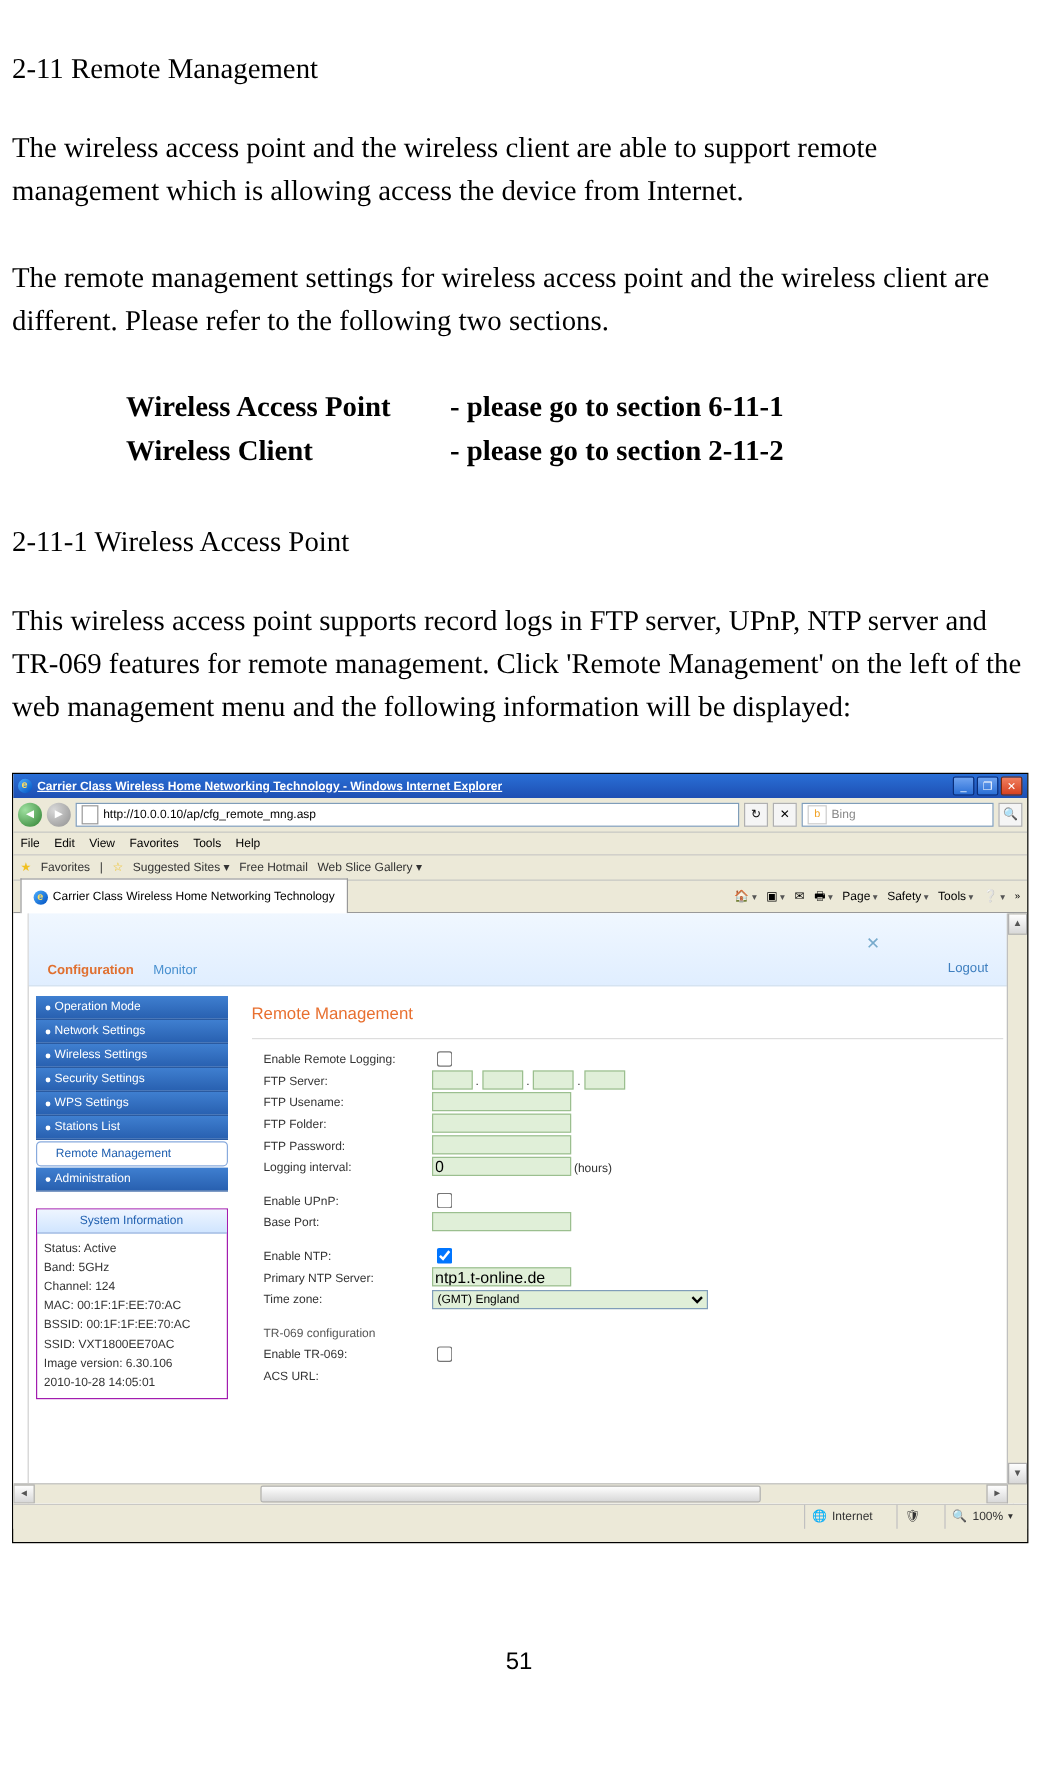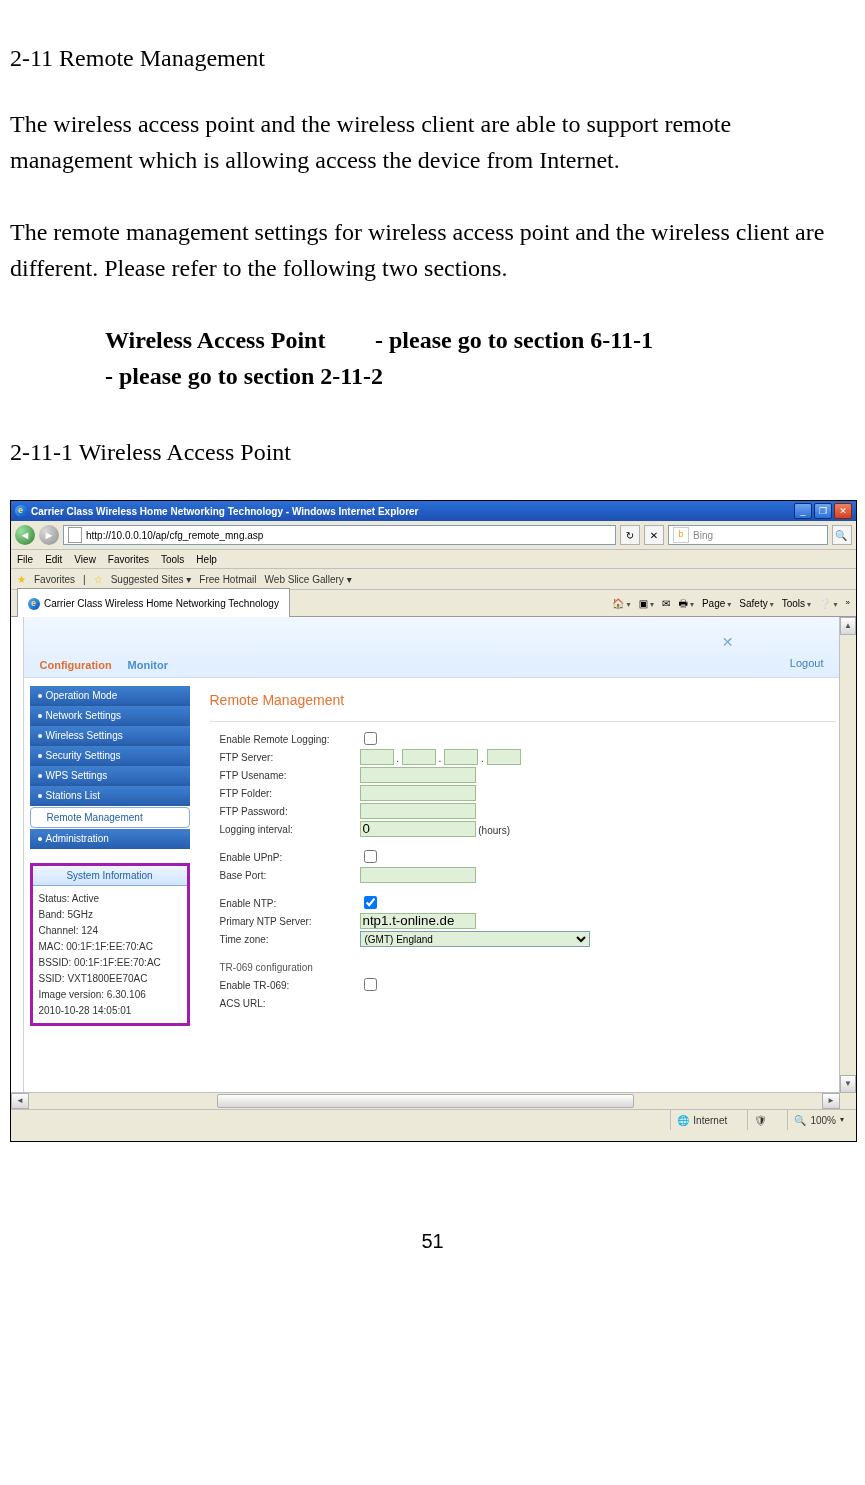--- a/index.html
+++ b/index.html
@@ -52,21 +52,21 @@
   .titlebar {
     height: 20px;
     background: linear-gradient(to bottom, #2a6fd6, #1e4fb3);
     color: #fff;
     display: flex;
     align-items: center;
     padding: 0 4px;
     justify-content: space-between;
   }
   .titlebar-left { display:flex; align-items:center; gap:4px; }
-  .titlebar-text { font-weight: bold; }
+  .titlebar-text { font-weight: bold; text-decoration: underline; }
   .win-btns { display:flex; gap:2px; }
   .win-btn {
     width:16px; height:14px;
     background: linear-gradient(to bottom,#6fa3f0,#2a6fd6);
     border:1px solid #0a2e7a;
     border-radius:2px;
     color:#fff;
     display:flex; align-items:center; justify-content:center;
     font-size:9px; line-height:1;
   }
@@ -126,39 +126,39 @@
   }
   .banner {
     height:60px; background:linear-gradient(to bottom,#f0f7ff,#e0eeff);
     border-bottom:1px solid #cde; position:relative;
   }
   .banner-tabs {
     position:absolute; bottom:4px; left:16px; display:flex; gap:16px;
     font-size:11px;
   }
   .banner-tabs .active { color:#e07030; font-weight:bold; }
-  .banner-tabs .other { color:#4890d0;font-weight:bold; }
+  .banner-tabs .other { color:#4890d0; }
   .banner-logout { position:absolute; right:20px; bottom:6px; color:#4080c0; font-size:11px; }
   .banner-x {position:absolute; right:110px; top:15px; color:#77aacc; font-size:14px;}
   .main-cols { display:flex; flex:1; }
   .sidebar { width:160px; padding:8px 0 0 6px; }
   .nav-box {}
   .nav-item {
     background:linear-gradient(to bottom,#3f7fd0,#2860b0);
     color:#fff; padding:2px 8px; margin:0; border-bottom:1px solid #2a5aa0;
     font-size:10px; display:flex; align-items:center; gap:4px;
   }
   .nav-item.selected {
     background:#fff; color:#2060b0; border:1px solid #88aadd;
     border-radius:4px; margin:1px 0;
   }
   .nav-item .bullet {width:4px;height:4px;border-radius:2px;background:#fff;}
   .nav-item.selected .bullet {background:transparent;}
   .sysinfo {
-    margin-top:14px; border:3px solid #a21caf;
+    margin-top:14px; border:1px solid #a21caf;
   }
   .sysinfo-header {
     background:linear-gradient(to bottom,#eef5ff,#d0e5ff);
     color:#2060b0; text-align:center; padding:2px 0; font-size:10px;
     border-bottom:1px solid #88aadd;
   }
   .sysinfo-body { padding:4px 6px; font-size:10px; color:#333; }
   .sysinfo-body div { margin:1px 0; white-space:nowrap; overflow:hidden; }
   .main-panel { flex:1; padding:8px 8px 0 20px; }
   .panel-title { color:#e87030; font-size:14px; padding:4px 0 10px 0; }
@@ -221,25 +221,27 @@
   <div class="heading">2-11 Remote Management</div>
   <div class="para">The wireless access point and the wireless client are able to support remote management which is allowing access the device from Internet.</div>
   <div class="para">The remote management settings for wireless access point and the wireless client are different. Please refer to the following two sections.</div>
 
   <div class="section-ref-table">
     <div>
       <span class="col1">Wireless Access Point</span>
       <span class="col2">- please go to section 6-11-1</span>
     </div>
     <div>
+      <span class="col1">Wireless Client</span>
       <span class="col2">- please go to section 2-11-2</span>
     </div>
   </div>
 
   <div class="heading">2-11-1 Wireless Access Point</div>
+  <div class="para">This wireless access point supports record logs in FTP server, UPnP, NTP server and TR-069 features for remote management. Click 'Remote Management' on the left of the web management menu and the following information will be displayed:</div>
 
   <div class="browser-shot">
 
     <div class="titlebar">
       <div class="titlebar-left">
         <span class="ie-icon"></span>
         <span class="titlebar-text">Carrier Class Wireless Home Networking Technology - Windows Internet Explorer</span>
       </div>
       <div class="win-btns">
         <div class="win-btn">_</div>

